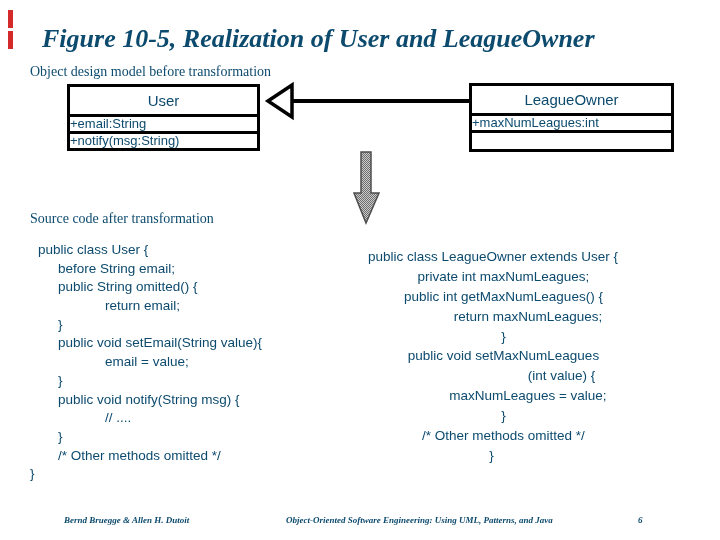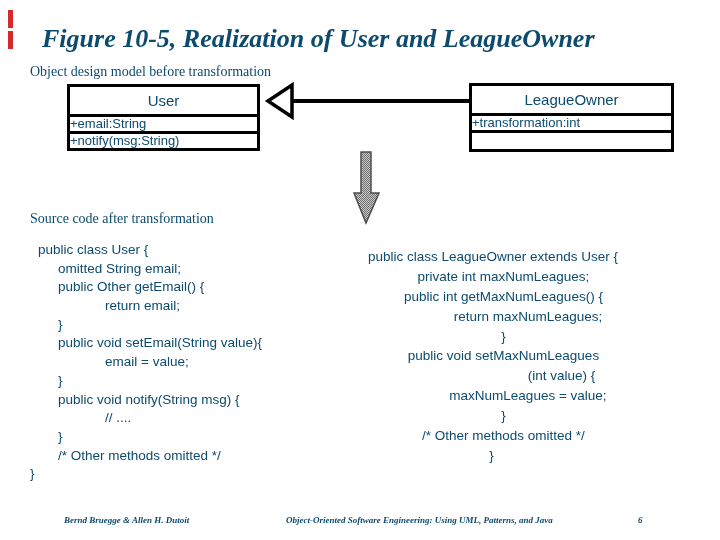--- a/index.html
+++ b/index.html
@@ -55,21 +55,21 @@
   <div class="uml-box user">
     <div class="uml-title">User</div>
     <div class="uml-rows">
         <div class="uml-row">+email:String</div>
         <div class="uml-row">+notify(msg:String)</div>
       </div>
   </div>
   <div class="uml-box league">
     <div class="uml-title">LeagueOwner</div>
     <div class="uml-rows">
-        <div class="uml-row">+transformation:int</div>
+        <div class="uml-row">+maxNumLeagues:int</div>
         <div class="uml-row empty"></div>
       </div>
   </div>
 
   <svg class="diagram-svg" viewBox="0 0 720 240">
     <defs>
       <pattern id="dither" width="2" height="2" patternUnits="userSpaceOnUse">
         <rect width="2" height="2" fill="var(--arrow-gray-light,#c9c9c9)"></rect>
         <rect width="1" height="1" fill="var(--arrow-gray-dark,#707070)"></rect>
         <rect x="1" y="1" width="1" height="1" fill="var(--arrow-gray-dark,#707070)"></rect>
@@ -77,22 +77,22 @@
     </defs>
     <line x1="292" y1="101" x2="469" y2="101" stroke="#000" stroke-width="4"></line>
     <polygon points="268,101 292,85 292,117" fill="#fff" stroke="#000" stroke-width="3.5"></polygon>
     <path d="M361 152 L371 152 L371 193 L379 193 L366 223 L354 193 L361 193 Z" fill="url(#dither)" stroke="#4d4d4d" stroke-width="1.5"></path>
   </svg>
 
   <div class="section-label label-after">Source code after transformation</div>
 
   <div class="code-col code-left">
       <div class="code-line" style="padding-left: 8px;"><span class="kw">public class </span><span>User {</span></div>
-      <div class="code-line" style="padding-left: 28px;"><span class="kw">omitted </span><span>String email;</span></div>
-      <div class="code-line" style="padding-left: 28px;"><span class="kw">public </span><span>Other getEmail() {</span></div>
+      <div class="code-line" style="padding-left: 28px;"><span class="kw">before </span><span>String email;</span></div>
+      <div class="code-line" style="padding-left: 28px;"><span class="kw">public </span><span>String omitted() {</span></div>
       <div class="code-line" style="padding-left: 75px;"><span class="kw">return </span><span>email;</span></div>
       <div class="code-line" style="padding-left: 28px;"><span>}</span></div>
       <div class="code-line" style="padding-left: 28px;"><span class="kw">public void </span><span>setEmail(String value){</span></div>
       <div class="code-line" style="padding-left: 75px;"><span>email = value;</span></div>
       <div class="code-line" style="padding-left: 28px;"><span>}</span></div>
       <div class="code-line" style="padding-left: 28px;"><span class="kw">public void </span><span>notify(String msg) {</span></div>
       <div class="code-line" style="padding-left: 75px;"><span>// ....</span></div>
       <div class="code-line" style="padding-left: 28px;"><span>}</span></div>
       <div class="code-line" style="padding-left: 28px;"><span>/* Other methods omitted */</span></div>
       <div class="code-line" style="padding-left: 0px;"><span>}</span></div>

